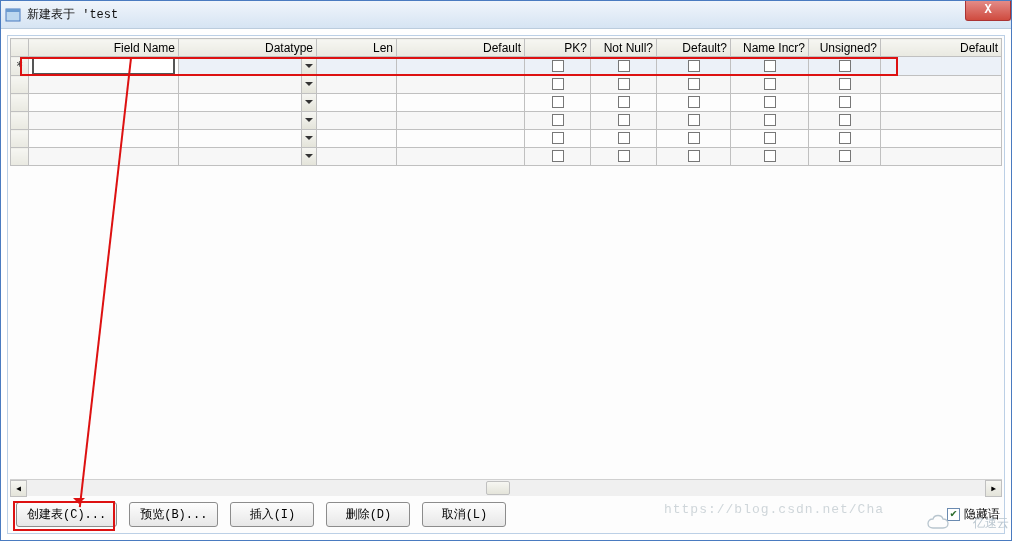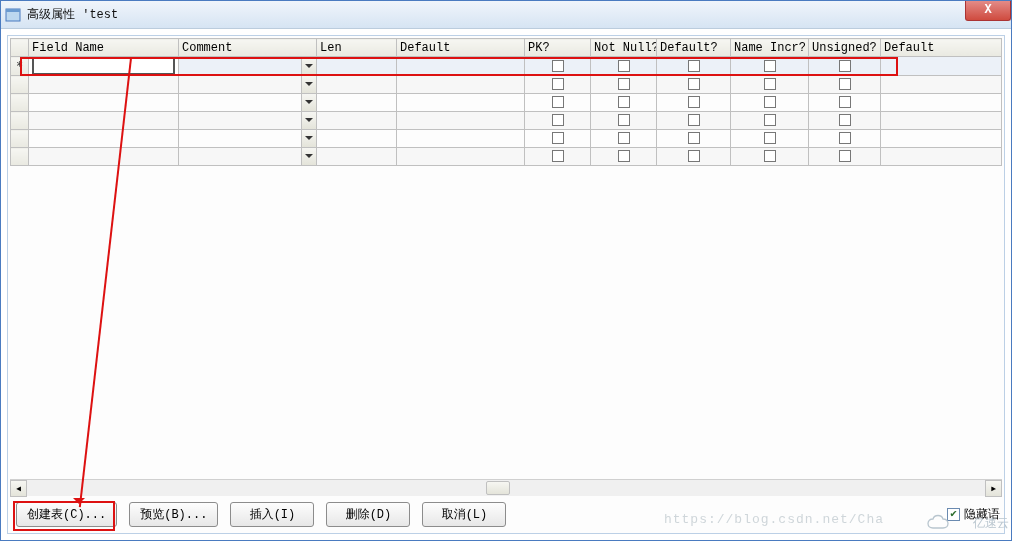--- a/index.html
+++ b/index.html
@@ -72,23 +72,23 @@
   table.grid th, table.grid td {
     border: 1px solid #c0c0c0;
     height: 18px;
     padding: 0 3px;
     font-size: 12px;
     overflow: hidden;
     white-space: nowrap;
   }
   table.grid th {
     background: linear-gradient(#f6f6f2, #e9e9e1);
-    text-align: left;
+    text-align: right;
     font-weight: normal;
-    font-family: Liberation Mono, monospace;
+    font-family: Liberation Sans, sans-serif;
   }
   col.c-marker   { width: 18px; }
   col.c-field    { width: 150px; }
   col.c-datatype { width: 138px; }
   col.c-len      { width: 80px; }
   col.c-default  { width: 128px; }
   col.c-pk       { width: 66px; }
   col.c-notnull  { width: 66px; }
   col.c-unsigned { width: 74px; }
   col.c-autoinc  { width: 78px; }
@@ -207,41 +207,41 @@
   .watermark-logo {
     position: absolute;
     right: 2px; bottom: 8px;
     font-size: 12px;
     color: #b8c5ce;
     display:flex;align-items:center;gap:21px;
     pointer-events:none;
   }
   .watermark-url {
     position:absolute;
-    right:120px; bottom:6px;
+    right:120px; bottom:16px;
     color:#cfd6da;
     font-family:"Courier New",monospace;
     font-size:13px;
     letter-spacing:1px;
     pointer-events:none;
   }
 </style>
 </head>
 <body>
 
 <div class="window">
 
   <div class="titlebar">
     <span class="app-icon">
       <svg width="16" height="16" viewBox="0 0 16 16">
           <rect x="1" y="2" width="14" height="12" fill="#bcd7ef" stroke="#4a7bc0"></rect>
           <rect x="1" y="2" width="14" height="3" fill="#6a9ad0"></rect>
         </svg>
     </span>
-    <span class="titlebar-title">高级属性 'test</span>
+    <span class="titlebar-title">新建表于 'test</span>
     <div class="close-btn">
       <span>X</span>
     </div>
   </div>
 
   <div class="client">
 
     <div class="grid-wrap">
       <table class="grid">
         <colgroup>
@@ -254,21 +254,21 @@
             <col class="c-notnull">
             <col class="c-unsigned">
             <col class="c-autoinc">
             <col class="c-zerofill">
             <col class="c-comment">
         </colgroup>
         <thead>
           <tr>
             <th></th>
             <th>Field Name</th>
-            <th>Comment</th>
+            <th>Datatype</th>
             <th>Len</th>
             <th>Default</th>
             <th>PK?</th>
             <th>Not Null?</th>
             <th>Default?</th>
             <th>Name Incr?</th>
             <th>Unsigned?</th>
             <th>Default</th>
           </tr>
         </thead>

